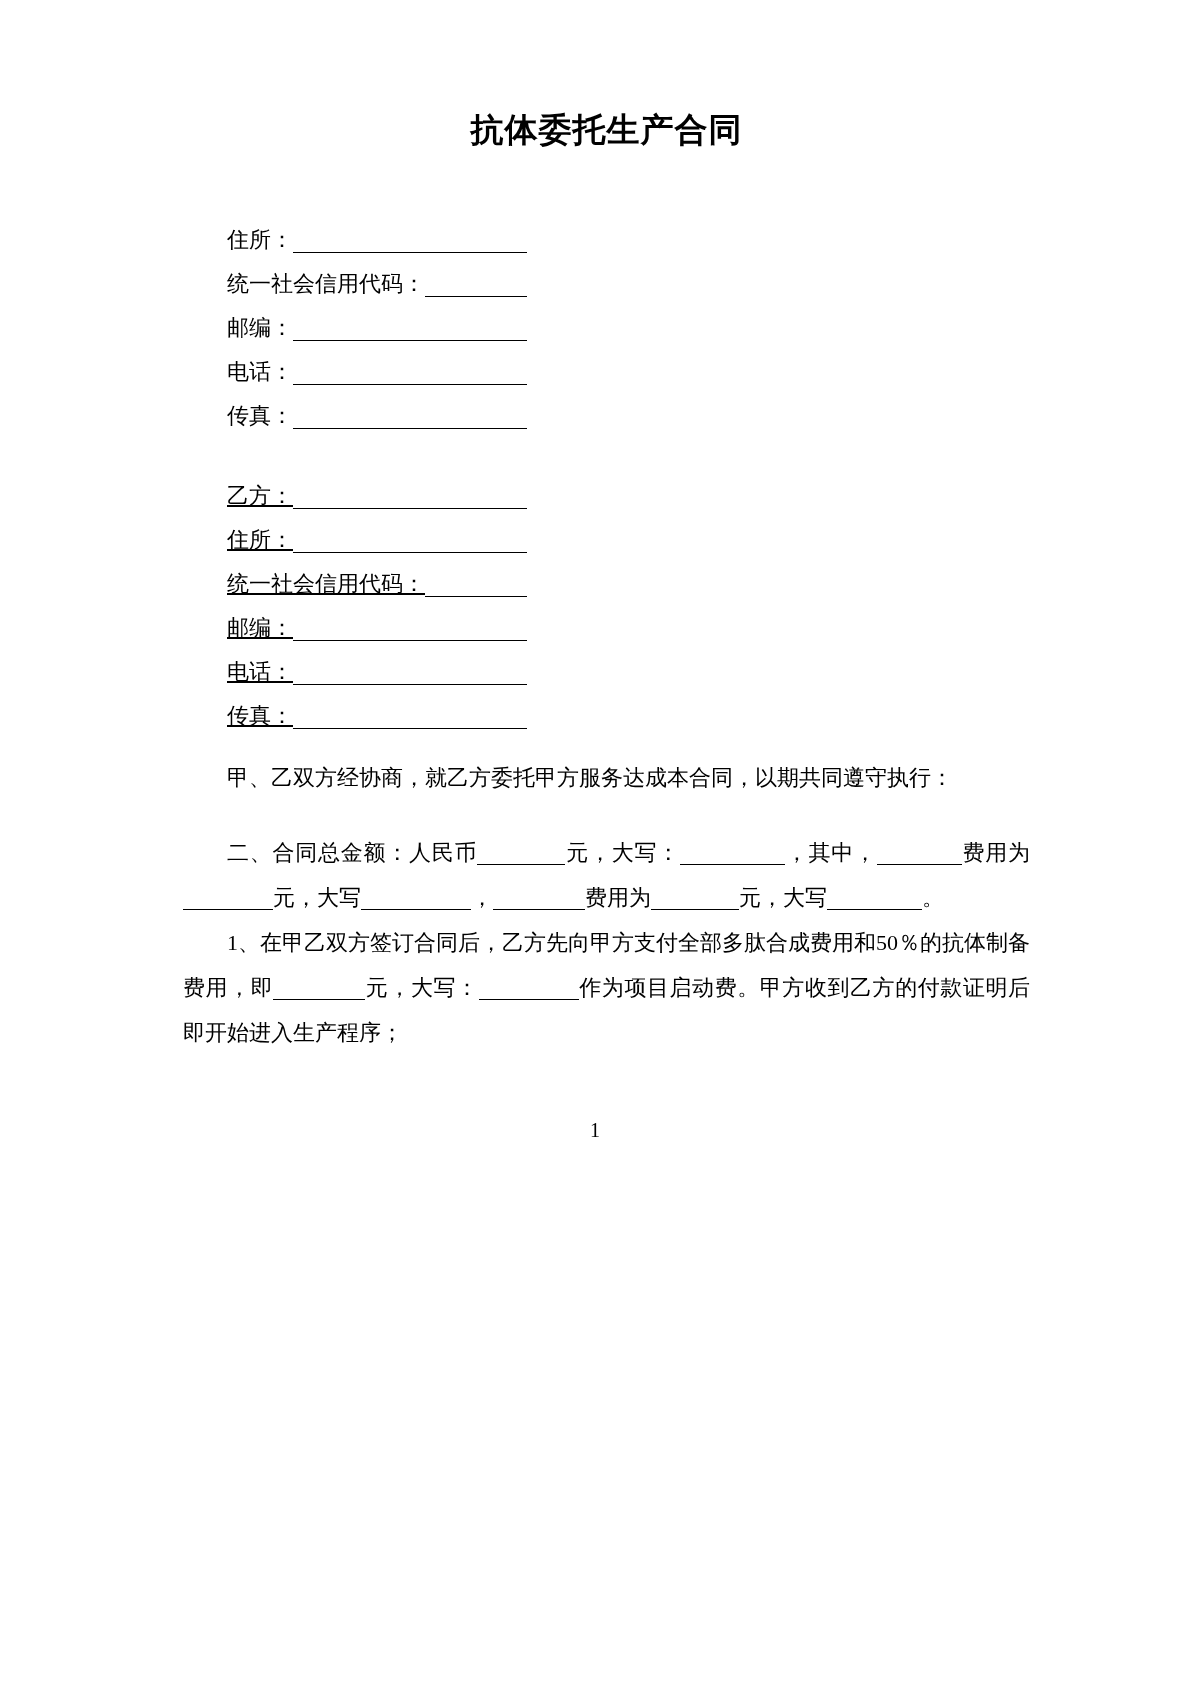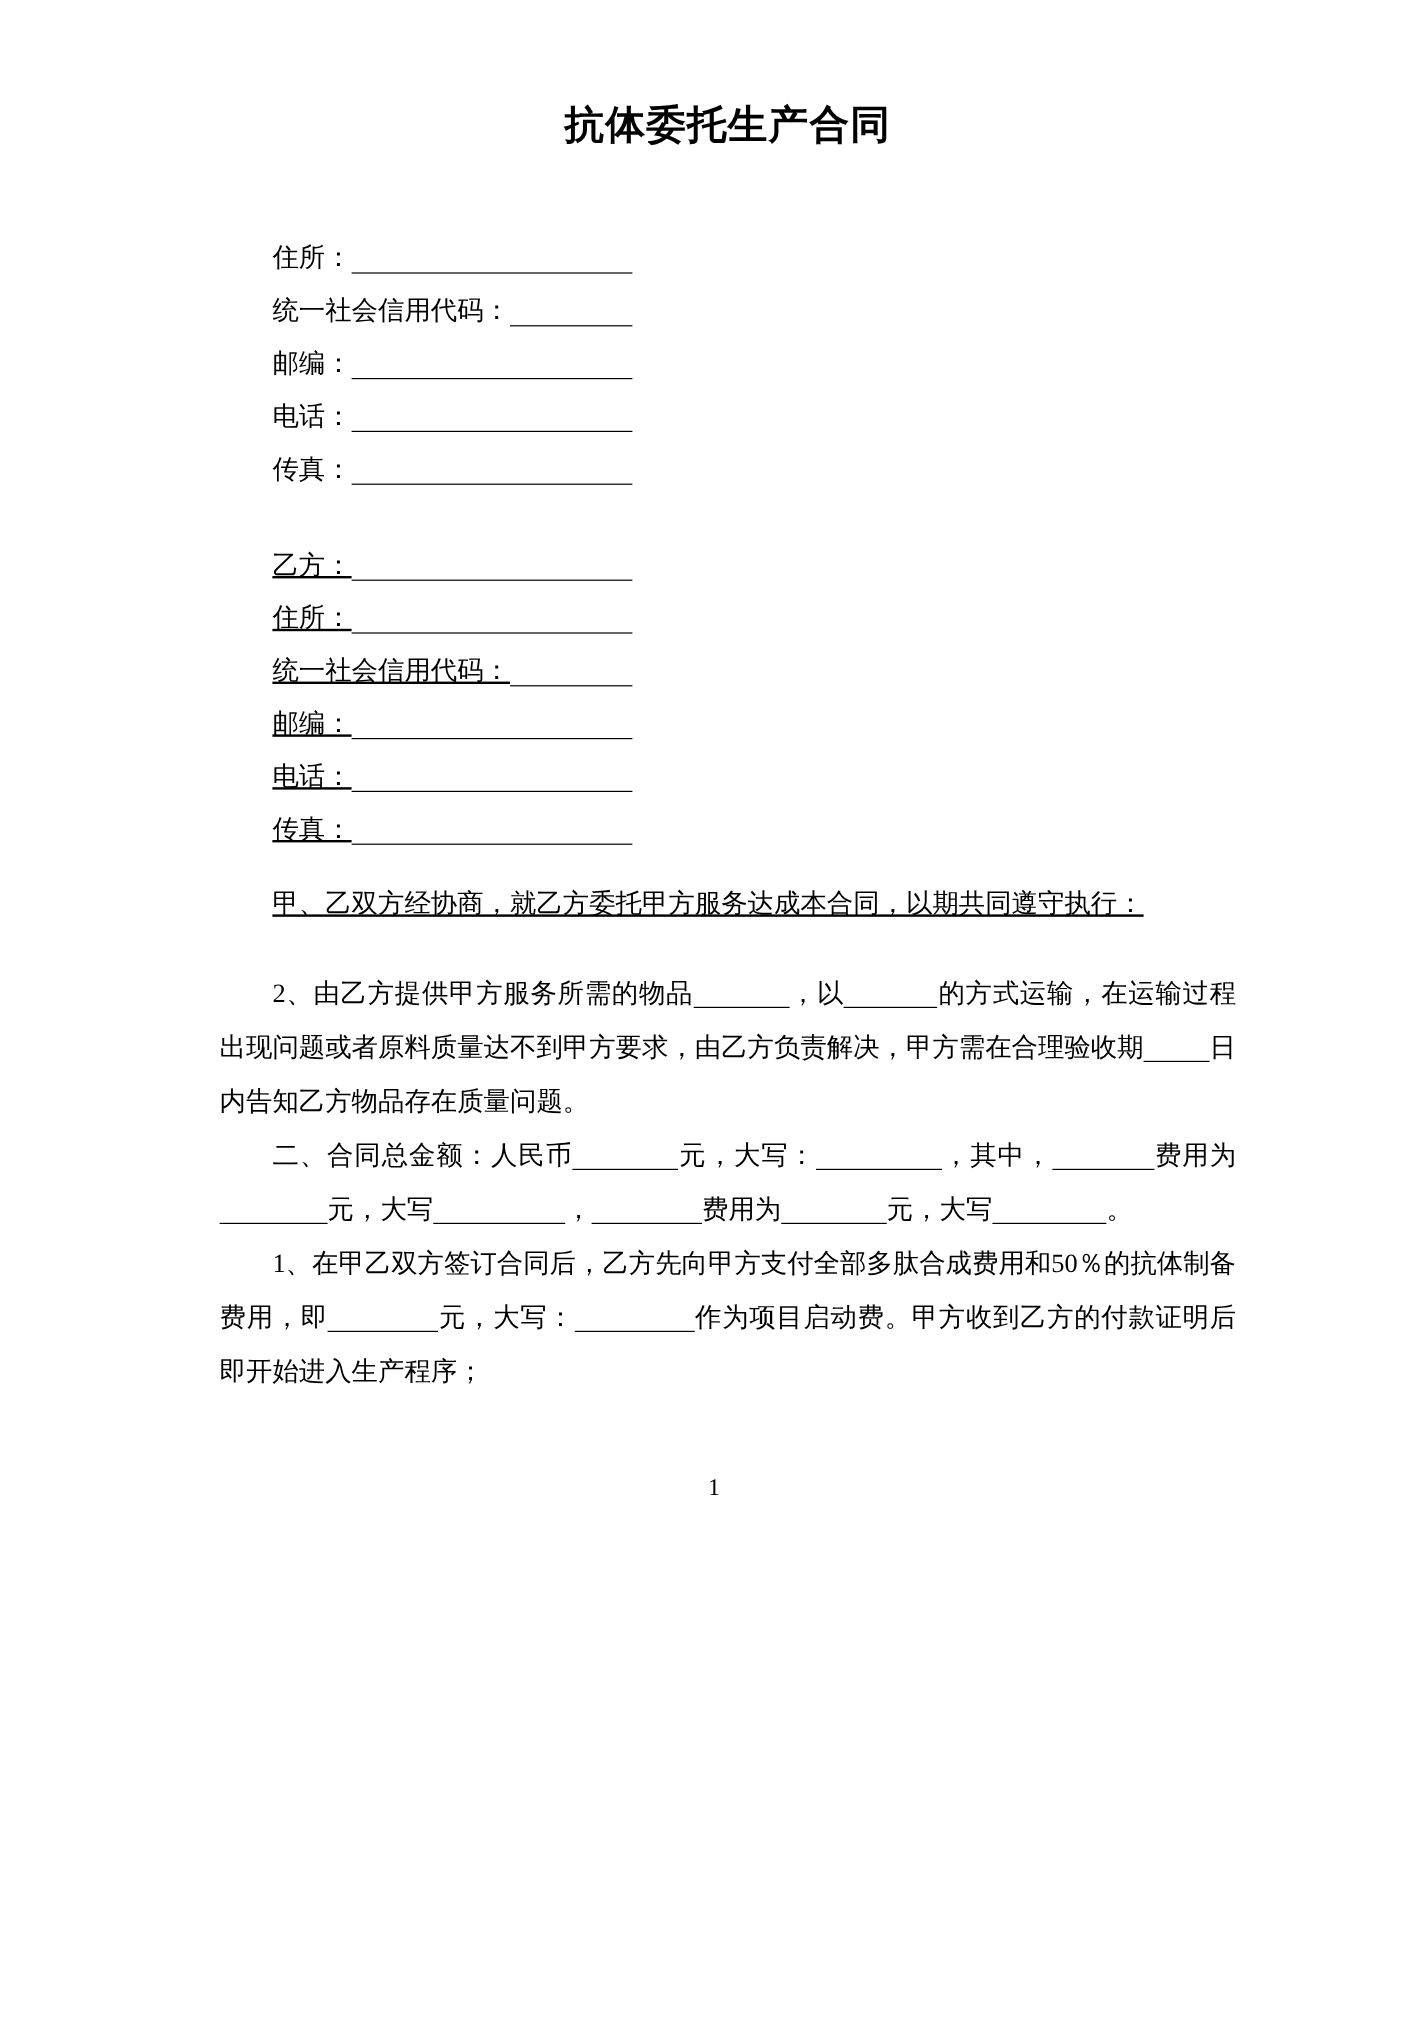--- a/index.html
+++ b/index.html
@@ -12,21 +12,21 @@
     background: #ffffff;
     color: #000000;
     font-family: "Liberation Serif", "DejaVu Serif", serif;
     overflow: hidden;
   }
   .content {
     padding-left: 183px;
     padding-right: 160px;
   }
   .doc-title {
-    margin-top: 85px;
+    margin-top: 110px;
     font-size: 33px;
     font-weight: bold;
     line-height: 40px;
     text-align: center;
     letter-spacing: 1px;
   }
   .form-section { display: block; }
   .form-section-a { margin-top: 68px; }
   .form-section-b { margin-top: 36px; text-decoration: underline; }
   .form-row {
@@ -47,21 +47,21 @@
     margin-bottom: 9px;
     align-self: flex-end;
     height: 24px;
   }
   .para {
     font-size: 22px;
     line-height: 45px;
     text-align: justify;
     text-indent: 44px;
   }
-  .preamble { margin-top: 17px; text-decoration: underline; }
+  .preamble { margin-top: 17px; }
   .clauses { margin-top: 30px; }
   .pblank {
     display: inline-block;
     height: 0;
     border-bottom: 1.5px solid #000;
     vertical-align: -5px;
   }
   .page-num {
     margin-top: 62px;
     font-size: 20px;
@@ -123,21 +123,20 @@
         </div>
         <div class="form-row">
           <span class="form-label">传真：</span>
           <span class="form-blank"></span>
         </div>
       </div>
 
     <p class="para preamble">甲、乙双方经协商，就乙方委托甲方服务达成本合同，以期共同遵守执行：</p>
 
     <div id="clauses" class="clauses">
-        <p class="para"><span>2、由乙方提供甲方服务所需的物品</span><span class="pblank" style="width: 80px;"></span><span>，以</span><span class="pblank" style="width: 78px;"></span><span>的方式运输，在运输过程出现问题或者原料质量达不到甲方要求，由乙方负责解决，甲方需在合理验收期</span><span class="pblank" style="width: 55px;"></span><span>日内告知乙方物品存在质量问题。</span></p>
         <p class="para"><span>二、合同总金额：人民币</span><span class="pblank" style="width: 88px;"></span><span>元，大写：</span><span class="pblank" style="width: 105px;"></span><span>，其中，</span><span class="pblank" style="width: 85px;"></span><span>费用为</span><span class="pblank" style="width: 90px;"></span><span>元，大写</span><span class="pblank" style="width: 110px;"></span><span>，</span><span class="pblank" style="width: 92px;"></span><span>费用为</span><span class="pblank" style="width: 88px;"></span><span>元，大写</span><span class="pblank" style="width: 95px;"></span><span>。</span></p>
         <p class="para"><span>1、在甲乙双方签订合同后，乙方先向甲方支付全部多肽合成费用和50％的抗体制备费用，即</span><span class="pblank" style="width: 92px;"></span><span>元，大写：</span><span class="pblank" style="width: 100px;"></span><span>作为项目启动费。甲方收到乙方的付款证明后即开始进入生产程序；</span></p>
       </div>
 
   </div>
 
   <div class="page-num">1</div>
 </div>
 
 </body></html>

